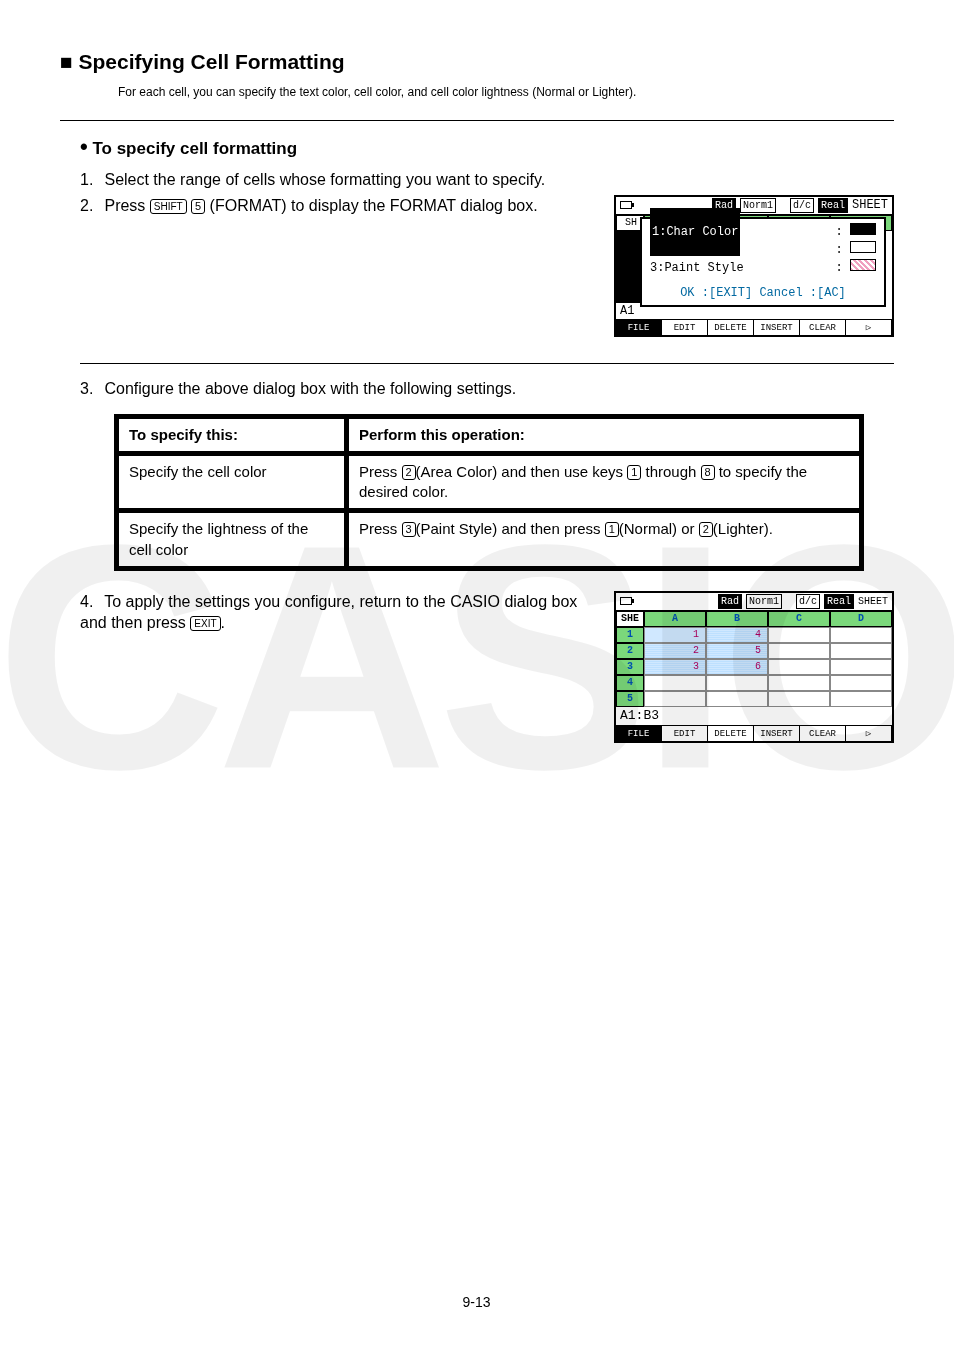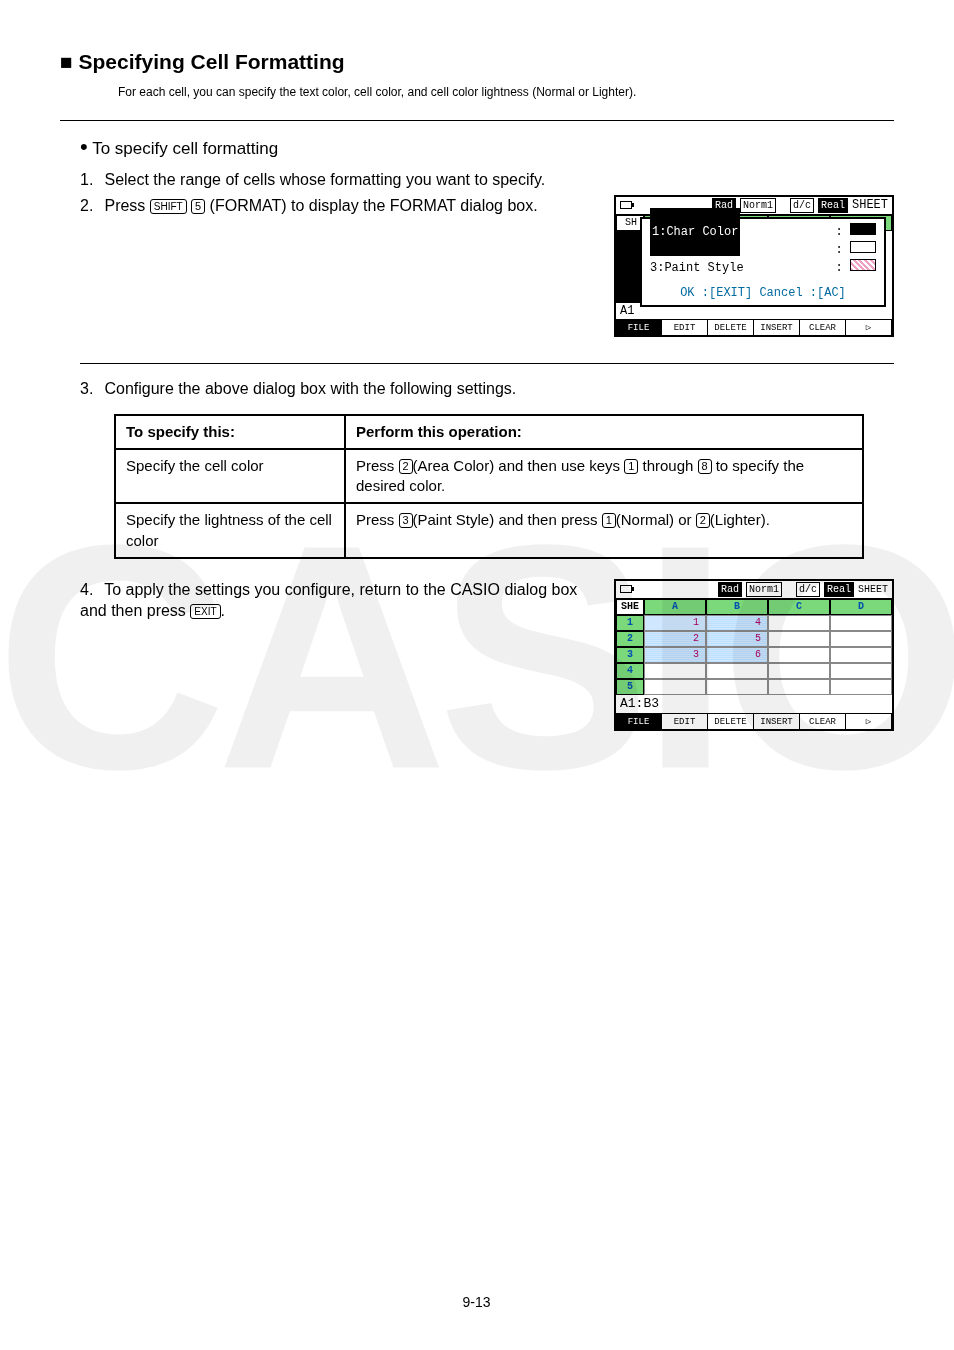--- a/index.html
+++ b/index.html
@@ -33,21 +33,21 @@
     z-index: 1;
   }
   h2.sec-title {
     font-size: 21px;
     font-weight: bold;
     margin: 0 0 10px 0;
   }
   .sq { font-family: Arial, sans-serif; }
   .intro { margin: 0 0 20px 58px; line-height: 1.35; font-size: 12px; }
   .hr { border: 0; border-top: 1.5px solid #000; margin: 0 0 18px 0; }
-  .sub-title { font-size: 17px; font-weight: normal; margin: 0 0 10px 20px; }
+  .sub-title { font-size: 17px; font-weight: bold; margin: 0 0 10px 20px; }
   .bullet-dot { font-size: 22px; line-height: 0; }
   .steps { margin-left: 20px; }
   .step { margin: 0 0 4px 0; font-size: 16px; line-height: 1.35; }
   .step .num { display: inline-block; width: 20px; }
   .step-row { display: flex; align-items: flex-start; }
   .step-text { flex: 1; }
   .keycap {
     display: inline-block;
     border: 1px solid #000;
     border-radius: 3px;
@@ -118,21 +118,21 @@
   .fn.arrow { background:#fff; color:#000; }
 
   
   table.spec {
     border-collapse: collapse;
     width: 750px;
     margin: 14px 0 0 54px;
     font-size: 15px;
   }
   table.spec th, table.spec td {
-    border: 2px solid #000000;
+    border: 5px solid #000000;
     padding: 6px 10px;
     text-align: left;
     vertical-align: top;
     line-height: 1.35;
   }
   table.spec th { font-weight: bold; }
 
   
   .calc2 {
     width: 280px;

